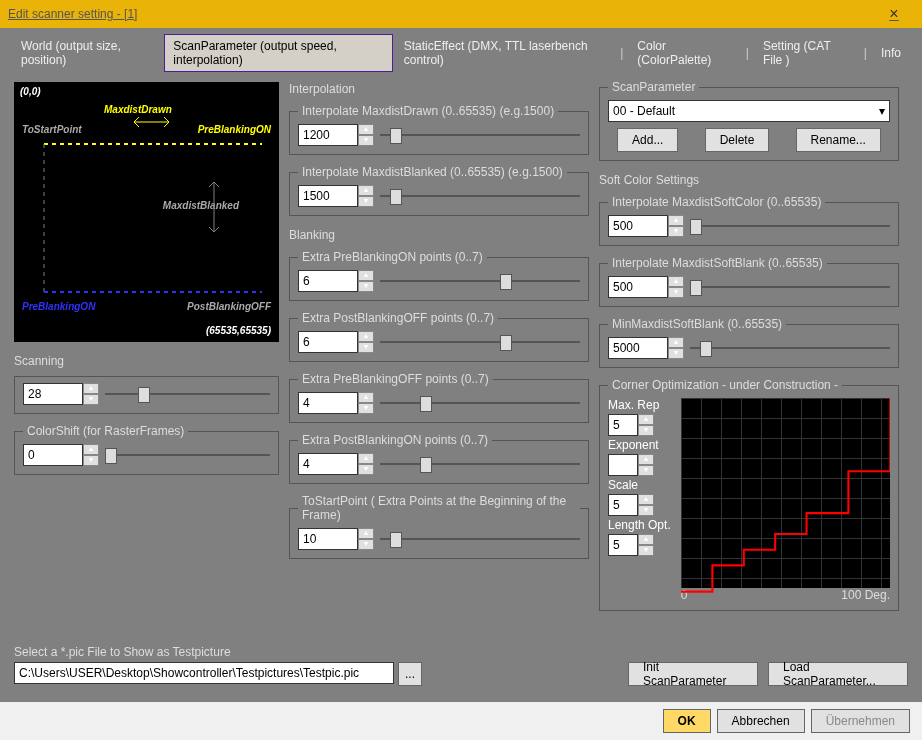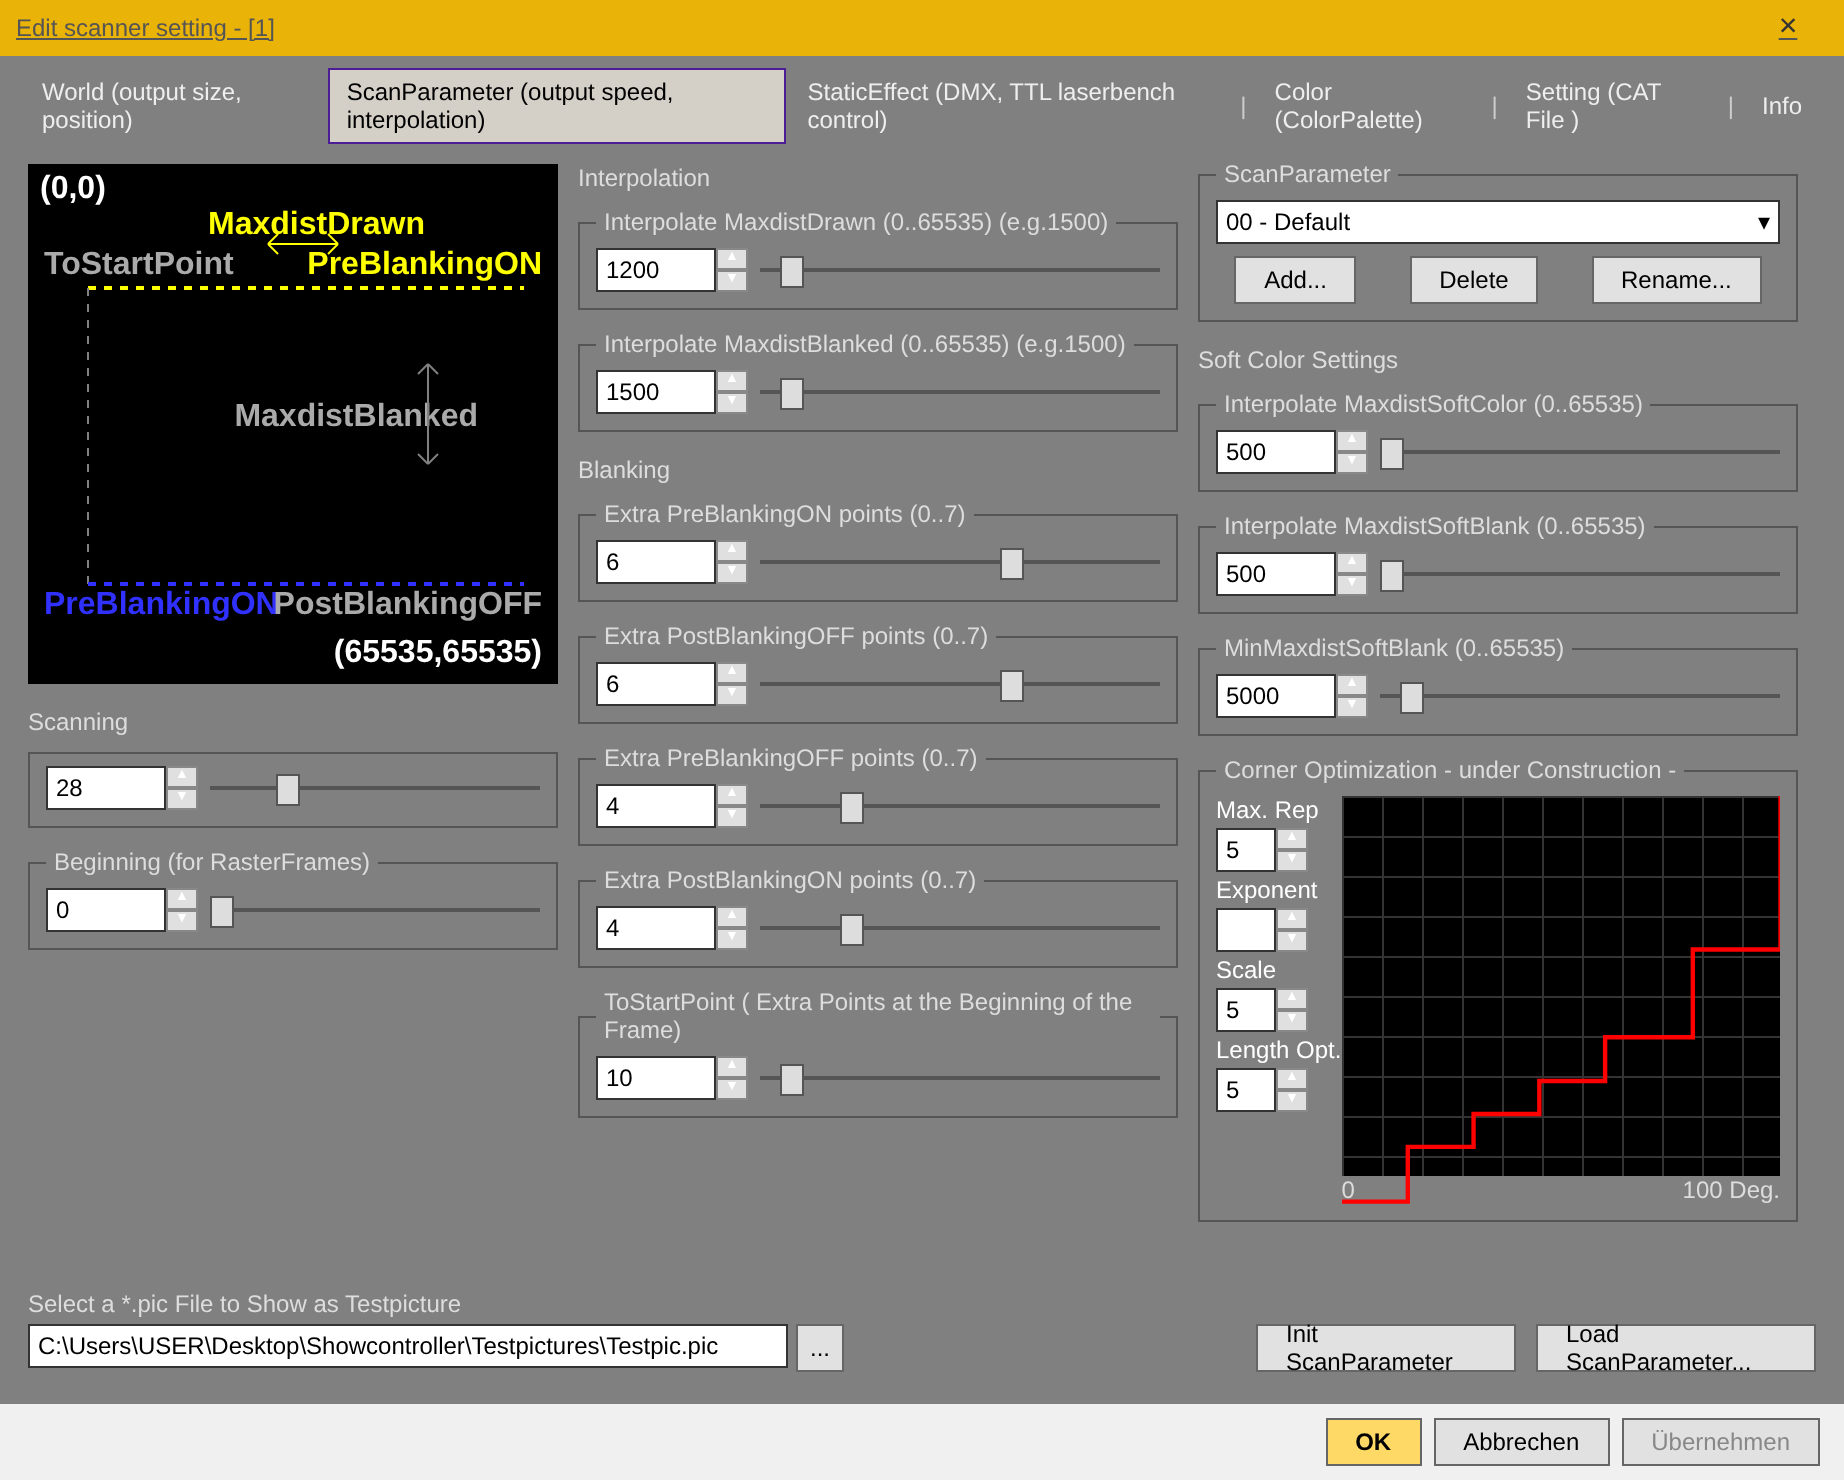--- a/index.html
+++ b/index.html
@@ -8,42 +8,42 @@
   .titlebar .close { width: 40px; text-align: center; font-size: 16px; color: #333; }
   .tabs { display: flex; align-items: center; padding: 6px 12px 4px 12px; gap: 2px; }
   .tab { padding: 4px 8px; color: #eee; border: 1px solid transparent; }
   .tab.sep { color: #ccc; padding: 4px 2px; }
   .tab.active { background: #d4d0c8; color: #000; border: 1px solid #4c1d95; }
   .main { padding: 4px 14px; display: grid; grid-template-columns: 265px 300px 300px; gap: 10px; position: relative; }
   .col { display: flex; flex-direction: column; gap: 10px; }
   fieldset { border: 1px solid #555; margin: 0; padding: 6px 8px 8px 8px; }
   legend { color: #ddd; padding: 0 4px; font-size: 12px; }
   .diagram { background: #000; height: 260px; position: relative; margin-top: 2px; }
-  .diagram span { position: absolute; font-weight: bold; font-size: 16px; }
+  .diagram span { position: absolute; font-weight: bold; font-size: 10px; font-style: italic; }
   .spin-row { display: flex; align-items: center; gap: 6px; }
   .spin { display: flex; height: 22px; }
   .spin input { width: 60px; height: 22px; border: 1px solid #333; background: #fff; color: #000; padding: 0 4px; }
   .spin .btns { display: flex; flex-direction: column; width: 16px; }
   .spin .btns div { flex: 1; background: #e0e0e0; border: 1px solid #888; text-align: center; line-height: 8px; font-size: 7px; }
   .slider { flex: 1; height: 20px; position: relative; }
   .slider::before { content: ""; position: absolute; top: 9px; left: 0; right: 0; height: 2px; background: #555; }
   .slider::after { content: ""; position: absolute; top: 3px; width: 10px; height: 14px; background: #ddd; border: 1px solid #555; }
   .slider.s5::after  { left: 5%; }
   .slider.s20::after { left: 20%; }
   .slider.s0::after  { left: 0; }
   .slider.s60::after { left: 60%; }
   .select { width: 100%; height: 22px; background: #fff; color: #000; border: 1px solid #333; display: flex; align-items: center; justify-content: space-between; padding: 0 4px; }
   .btn { height: 24px; background: #e1e1e1; color: #000; border: 1px solid #666; padding: 0 14px; display: inline-flex; align-items: center; justify-content: center; }
   .btn.primary { background: #ffd966; font-weight: bold; }
   .btnrow { display: flex; gap: 8px; margin-top: 6px; justify-content: space-around; }
   .sectionlabel { color: #ddd; margin: 2px 0 -2px 0; }
   .graph { background: #000; height: 190px; position: relative; }
   .graph .grid { position: absolute; inset: 0; background-image: linear-gradient(#333 1px, transparent 1px), linear-gradient(90deg, #333 1px, transparent 1px); background-size: 20px 20px; }
   .graph .curve { position: absolute; inset: 0; }
-  .corner-row { display: flex; }
+  .corner-row { display: flex; gap: 10px; }
   .bottom { position: absolute; left: 14px; right: 14px; bottom: 54px; display: flex; gap: 10px; align-items: flex-end; }
   .filebox { flex: 1; }
   .filebox input { width: 380px; height: 22px; background: #fff; color: #000; border: 1px solid #333; padding: 0 4px; }
   .footer { position: absolute; left: 0; right: 0; bottom: 0; height: 38px; background: #f0f0f0; display: flex; justify-content: flex-end; align-items: center; padding: 0 12px; gap: 6px; }
   .small { height: 22px; }
 </style>
 </head>
 <body>
 
 <div class="titlebar">
@@ -98,21 +98,21 @@
             <input value="28" style="">
             <div class="btns">
               <div>▲</div>
               <div>▼</div>
             </div>
           </div>
         <div class="slider s20"></div>
       </div>
     </fieldset>
     <fieldset>
-      <legend>Beginning (for RasterFrames)</legend>
+      <legend>ColorShift (for RasterFrames)</legend>
       <div class="spin-row">
         <div class="spin">
             <input value="0" style="">
             <div class="btns">
               <div>▲</div>
               <div>▼</div>
             </div>
           </div>
         <div class="slider s0"></div>
       </div>

